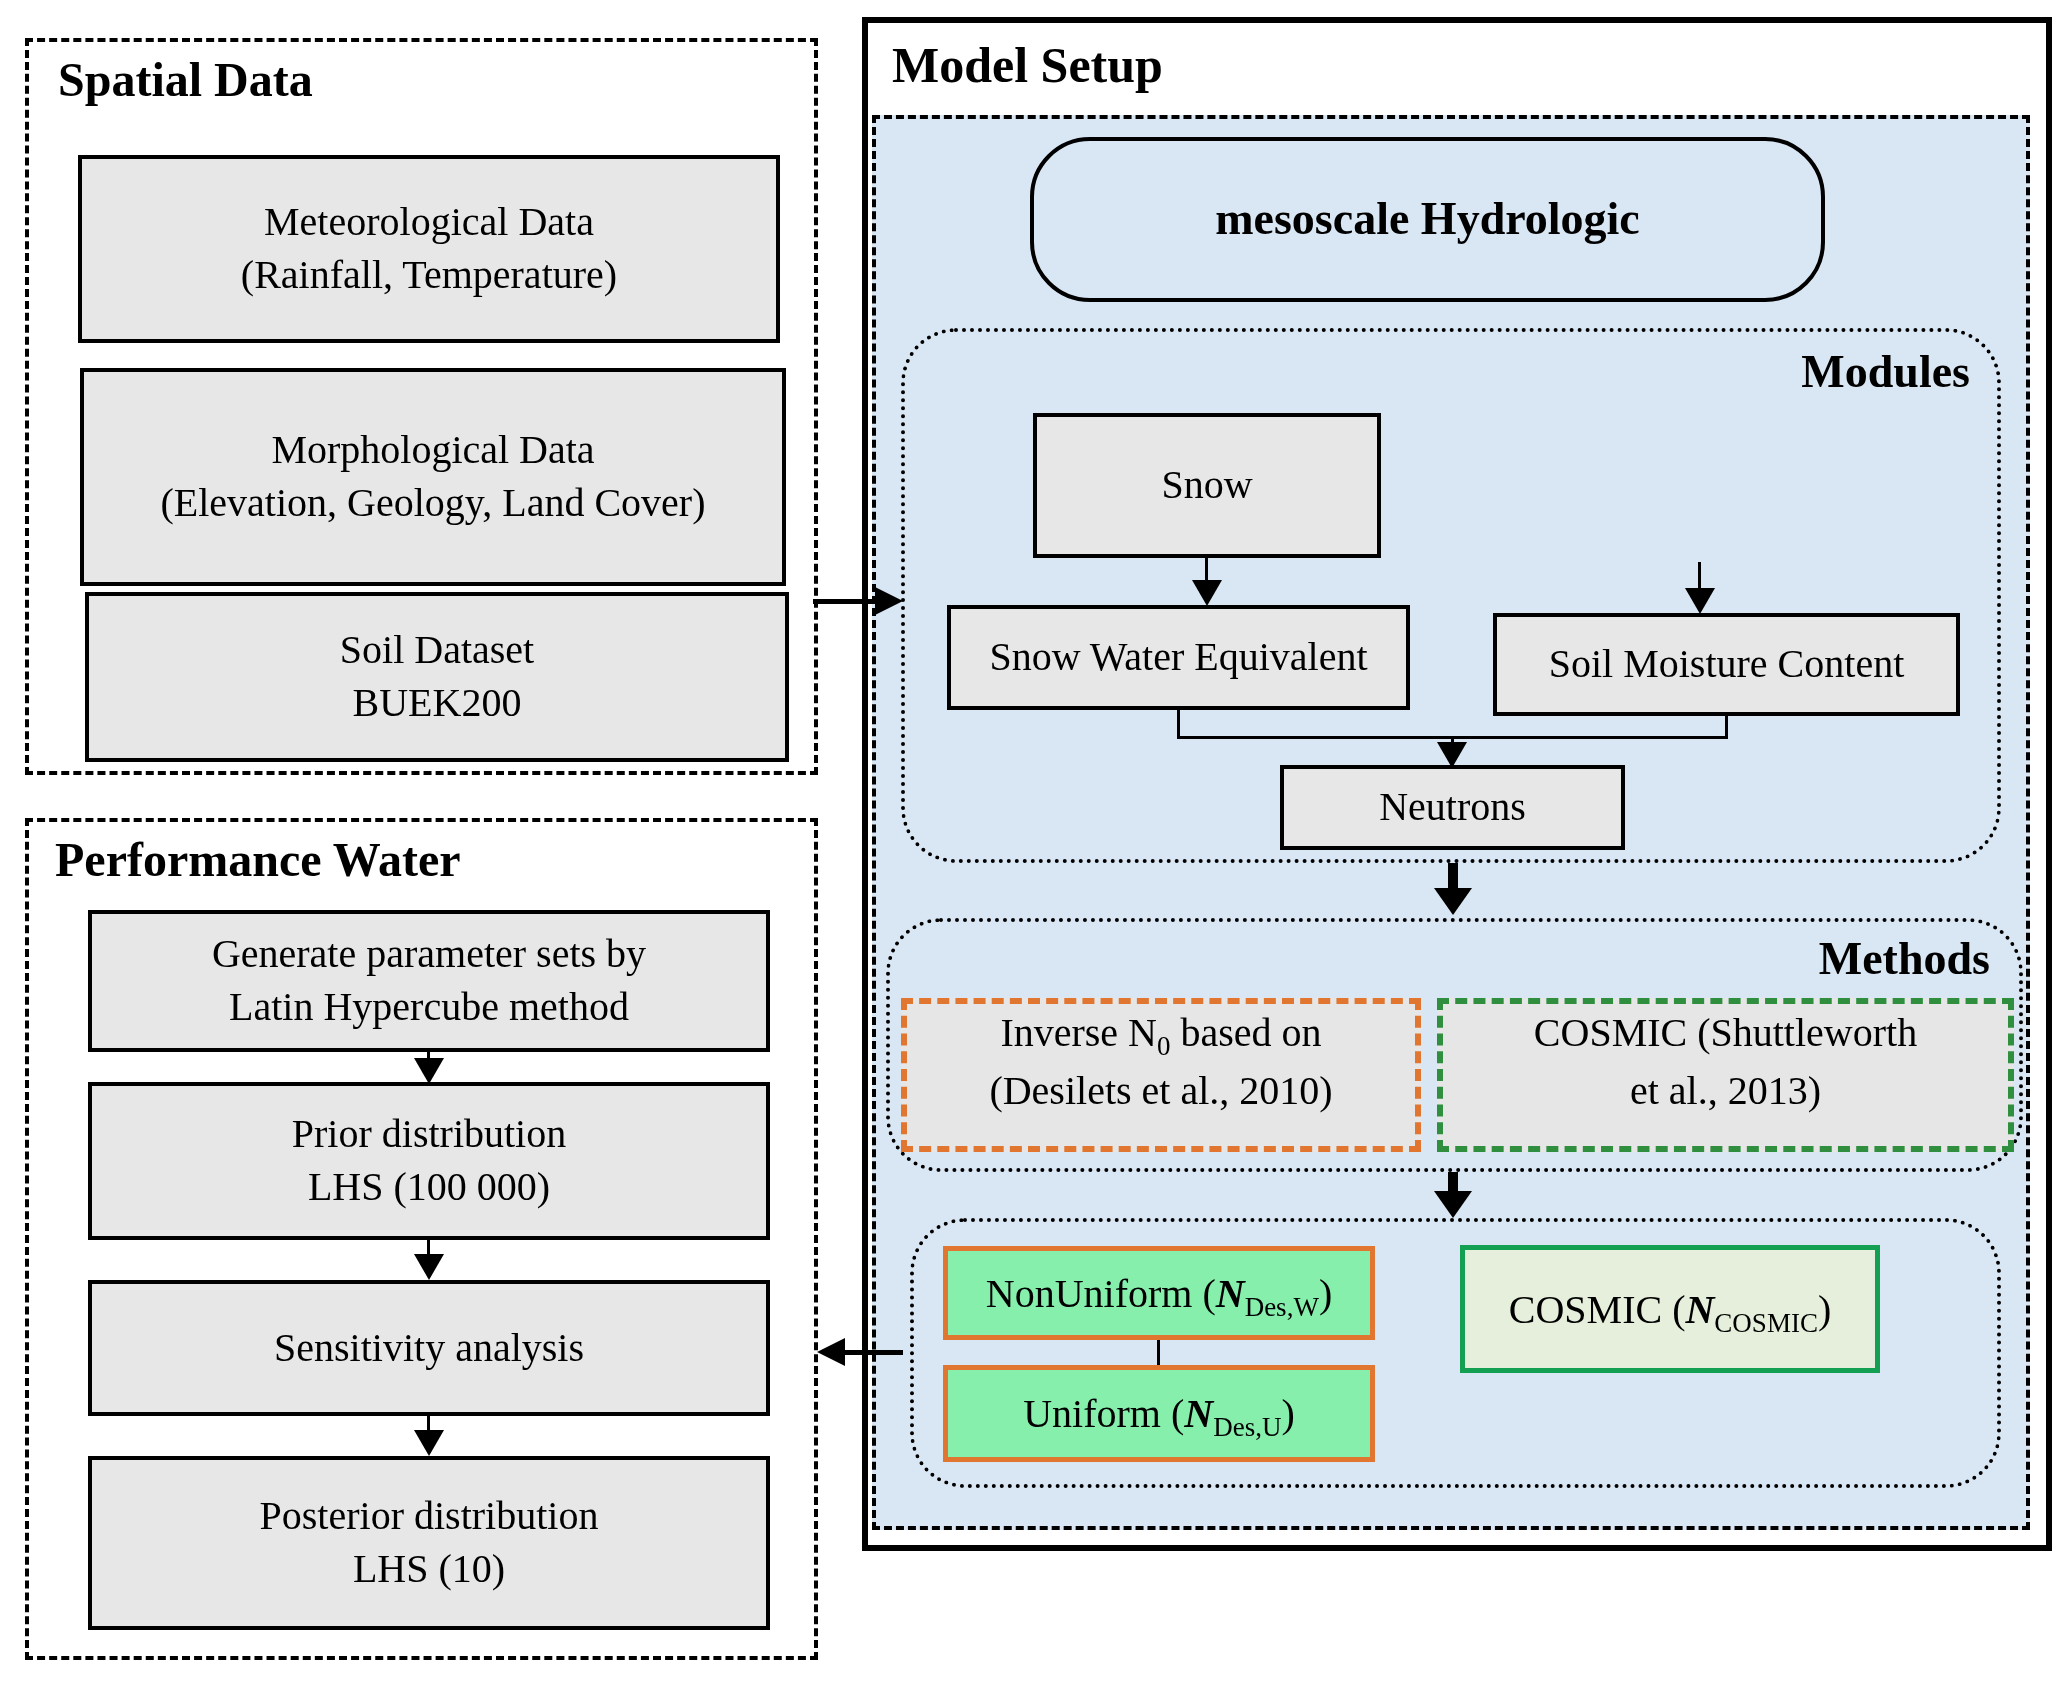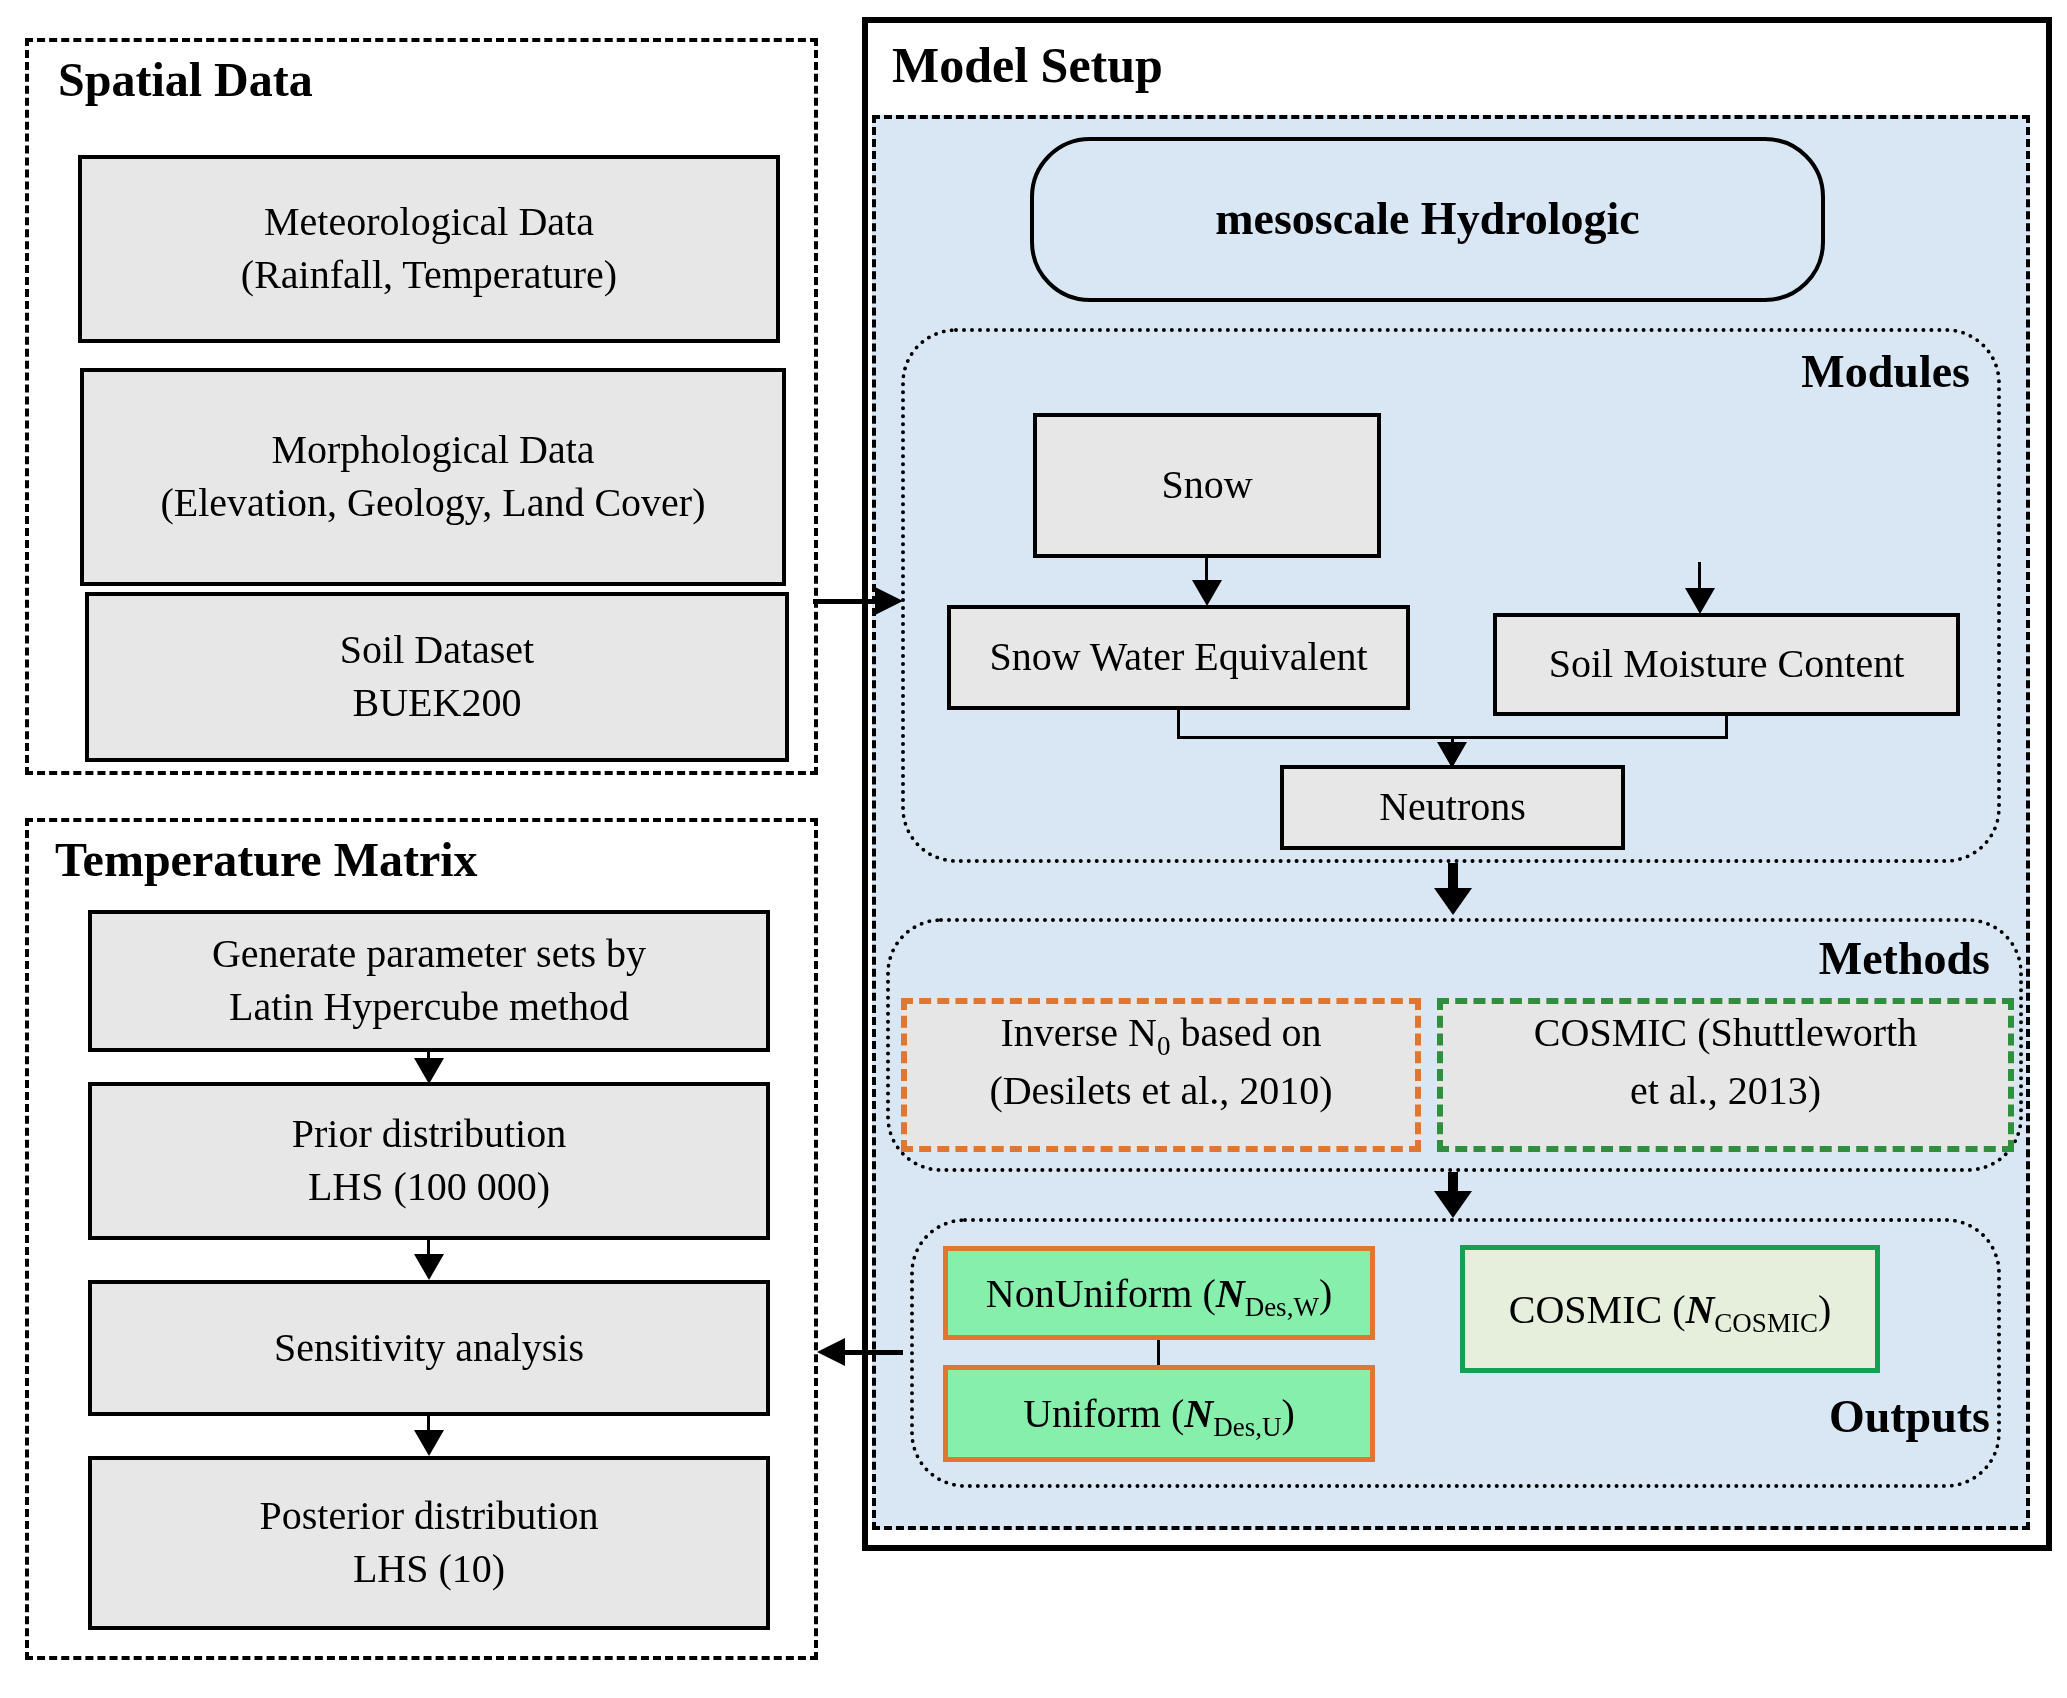--- a/index.html
+++ b/index.html
@@ -73,21 +73,21 @@
   </div>
 
   <div class="abs gbox" style="left:85px; top:592px; width:704px; height:170px;">
     <div>
       <div>Soil Dataset</div>
       <div>BUEK200</div>
     </div>
   </div>
 
   <div class="abs dash-panel" style="left:25px; top:818px; width:793px; height:842px;"></div>
-  <div class="abs title" style="left:55px; top:832px;">Temperature Matrix</div>
+  <div class="abs title" style="left:55px; top:832px;">Performance Water</div>
 
   <div class="abs gbox" style="left:88px; top:910px; width:682px; height:142px;">
     <div>
       <div>Generate parameter sets by</div>
       <div>Latin Hypercube method</div>
     </div>
   </div>
 
   <div class="abs vline" style="left:427px; top:1052px; width:3px; height:12px;"></div>
   <div class="abs ah-down" style="left:414px; top:1058px;"></div>
@@ -178,21 +178,20 @@
     <div>
       <div>COSMIC  (Shuttleworth</div>
       <div>et al., 2013)</div>
     </div>
   </div>
 
   <div class="abs vline" style="left:1448px; top:1172px; width:10px; height:22px;"></div>
   <div class="abs ah-down-big" style="left:1434px; top:1191px;"></div>
 
   <div class="abs dot-panel" style="left:910px; top:1218px; width:1091px; height:270px;"></div>
-  <div class="abs section-label" style="left:1670px; top:1390px; width:320px;">Outputs</div>
 
   <div class="abs out-orange" style="left:943px; top:1246px; width:432px; height:94px;">
     <div><span>NonUniform (</span><span class="nvar">N</span><sub class="sb">Des,W</sub><span>)</span></div>
   </div>
 
   <div class="abs vline" style="left:1157px; top:1340px; width:3px; height:25px;"></div>
 
   <div class="abs out-orange" style="left:943px; top:1365px; width:432px; height:97px;">
     <div><span>Uniform (</span><span class="nvar">N</span><sub class="sb">Des,U</sub><span>)</span></div>
   </div>

